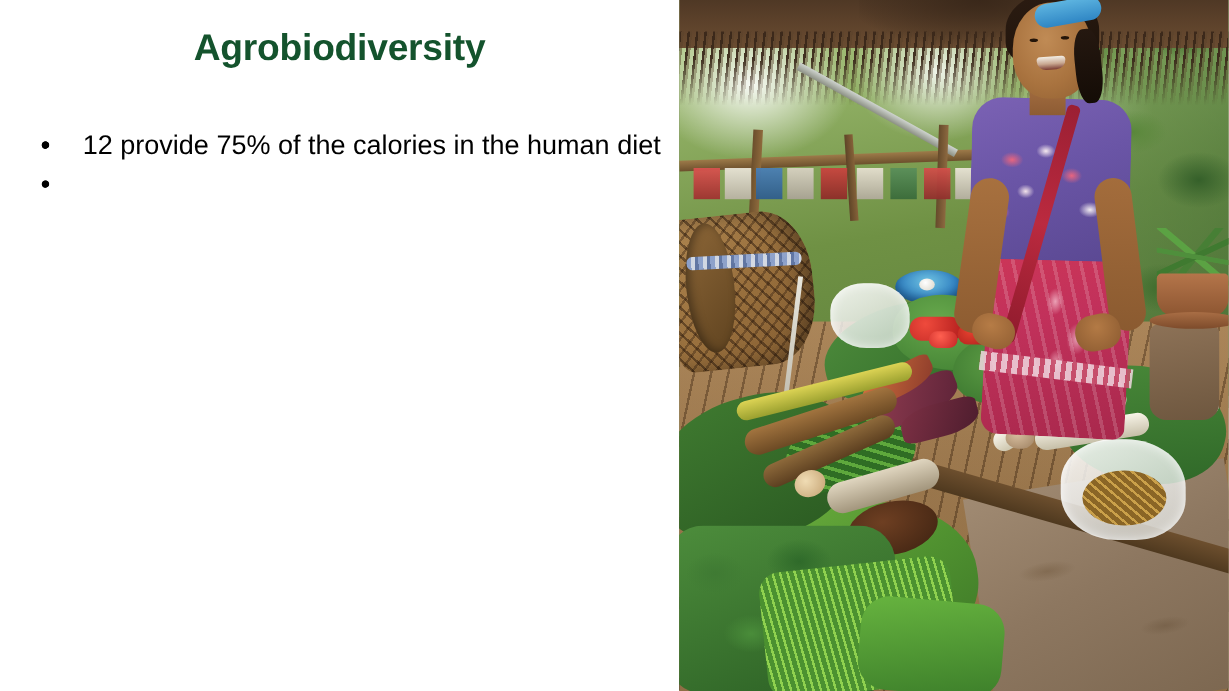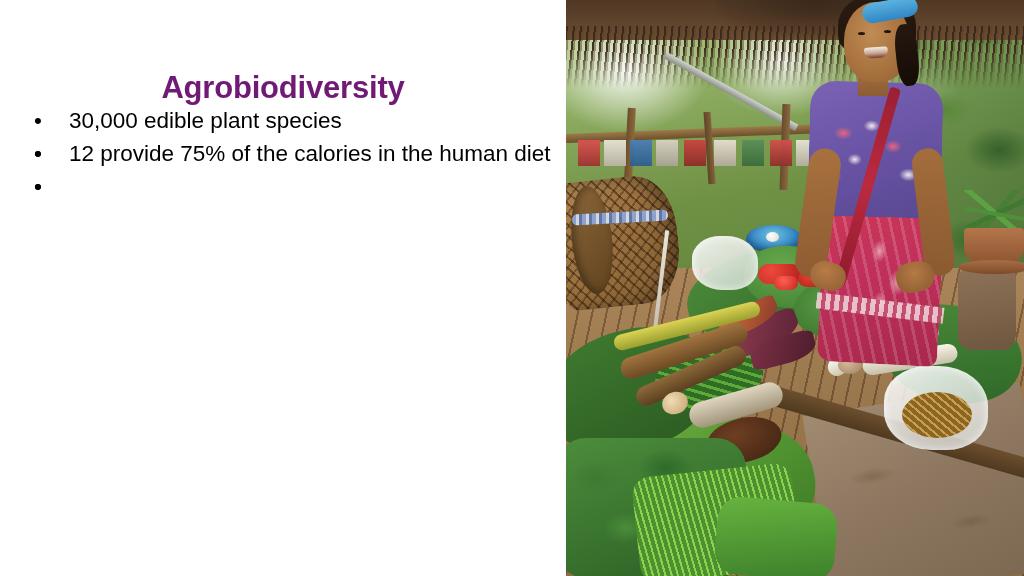--- a/index.html
+++ b/index.html
@@ -28,23 +28,22 @@
     background: #ffffff;
   }
   #slide-title {
     position: absolute;
     left: 0;
     top: 22px;
     width: 566px;
     text-align: center;
     font-size: 31px;
     font-weight: bold;
-    color: #701a75;
+    color: #14532d;
     letter-spacing: -0.2px;
-    margin-top: 48px;
   }
   #bullet-list {
     position: absolute;
     left: 28px;
     top: 104px;
     width: 525px;
     list-style: none;
     margin: 0;
     padding: 0;
   }
@@ -376,21 +375,20 @@
 
 <div id="slide">
 
   <div id="text-panel">
 
     <div id="slide-title">Agrobiodiversity</div>
 
     <ul id="bullet-list">
       <li>
         <span class="bullet-dot">•</span>
-        <span>30,000 edible plant species</span>
       </li>
       <li>
         <span class="bullet-dot">•</span>
       </li>
       <li>
         <span class="bullet-dot">•</span>
         <span>12 provide 75% of the calories in the human diet</span>
       </li>
       <li>
         <span class="bullet-dot">•</span>

